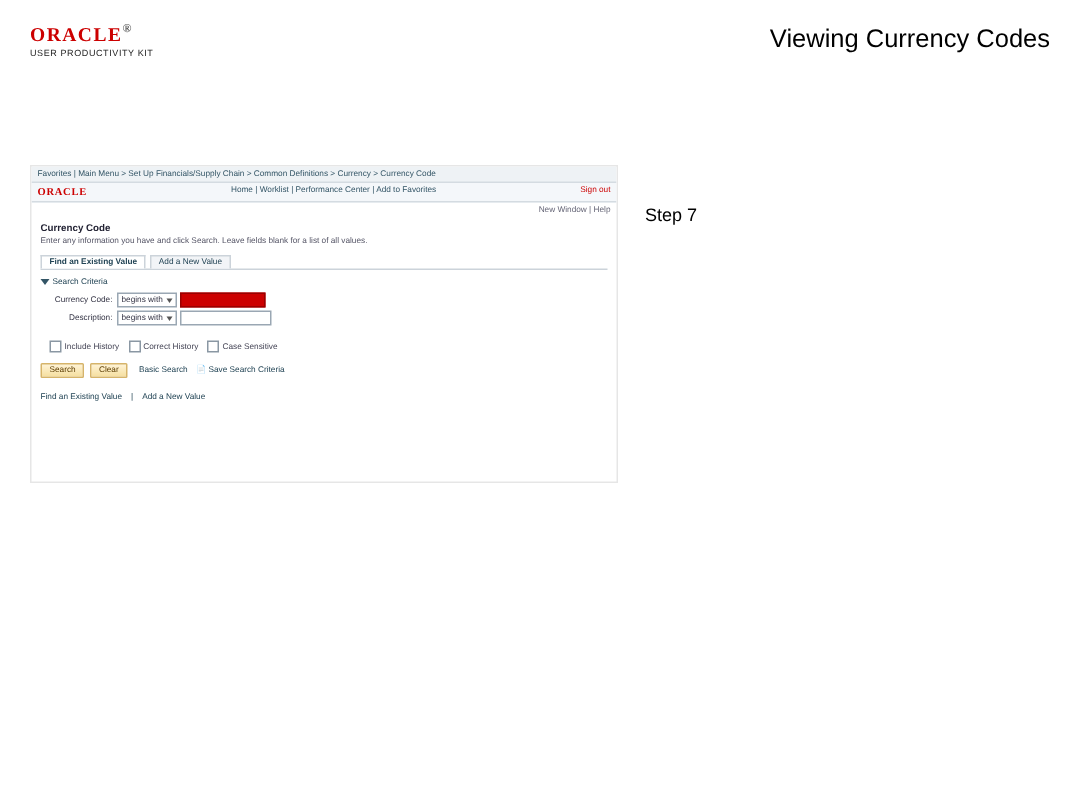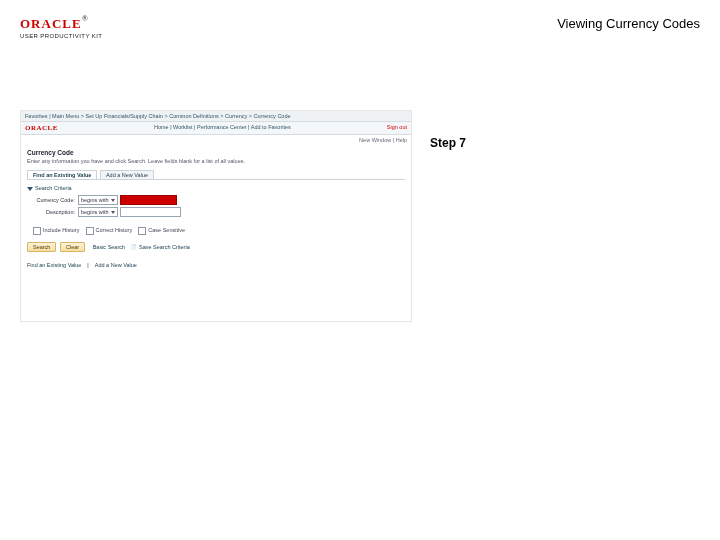--- a/index.html
+++ b/index.html
@@ -42,35 +42,34 @@
   .kit-sub {
     font-size: 6px;
     letter-spacing: 0.4px;
     color: #222;
     margin-top: 1px;
   }
   .page-title {
     position: absolute;
     right: 0;
     top: 2px;
-    font-size: 13px;
+    font-size: 17px;
   }
 
   
   .instr {
     position: absolute;
     left: 430px;
     top: 135px;
     width: 260px;
     font-size: 12px;
     line-height: 1.35;
   }
   .instr-step {
     margin-bottom: 32px;
-    font-weight: bold;
   }
 
   
   .shot {
     position: absolute;
     left: 20px;
     top: 110px;
     width: 390px;
     height: 210px;
     border: 1px solid #e6e6e6;

